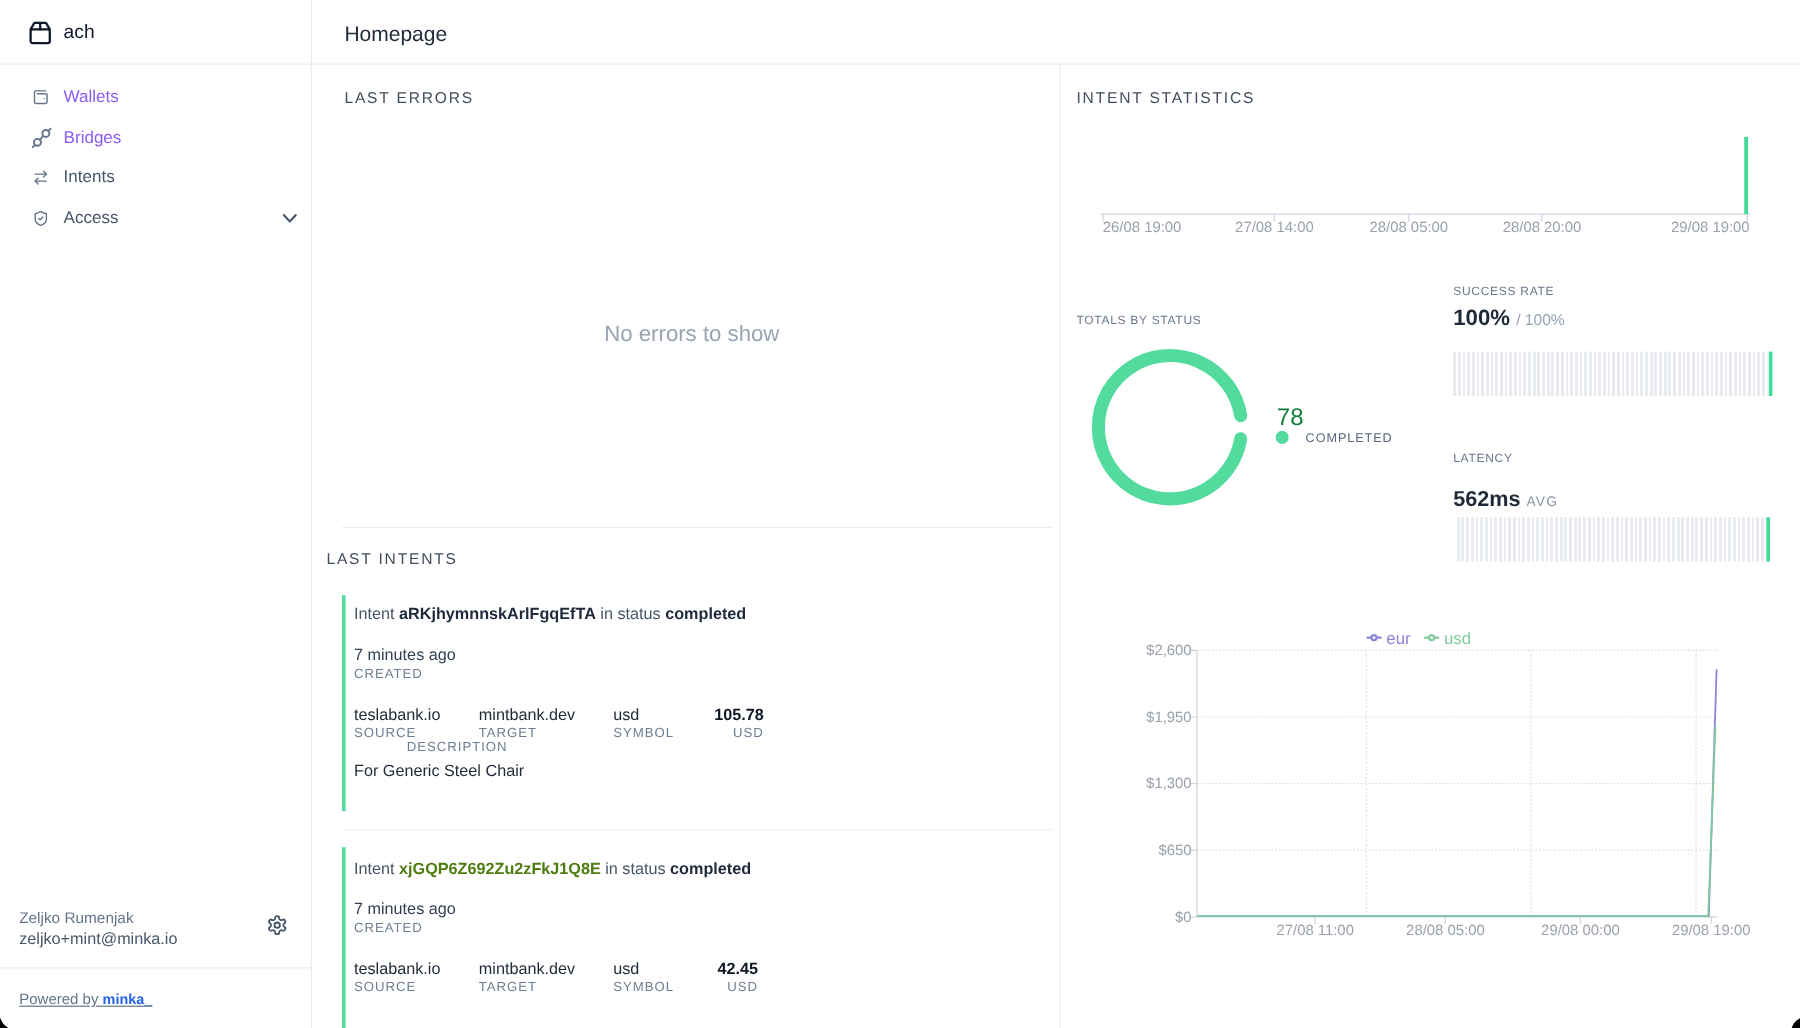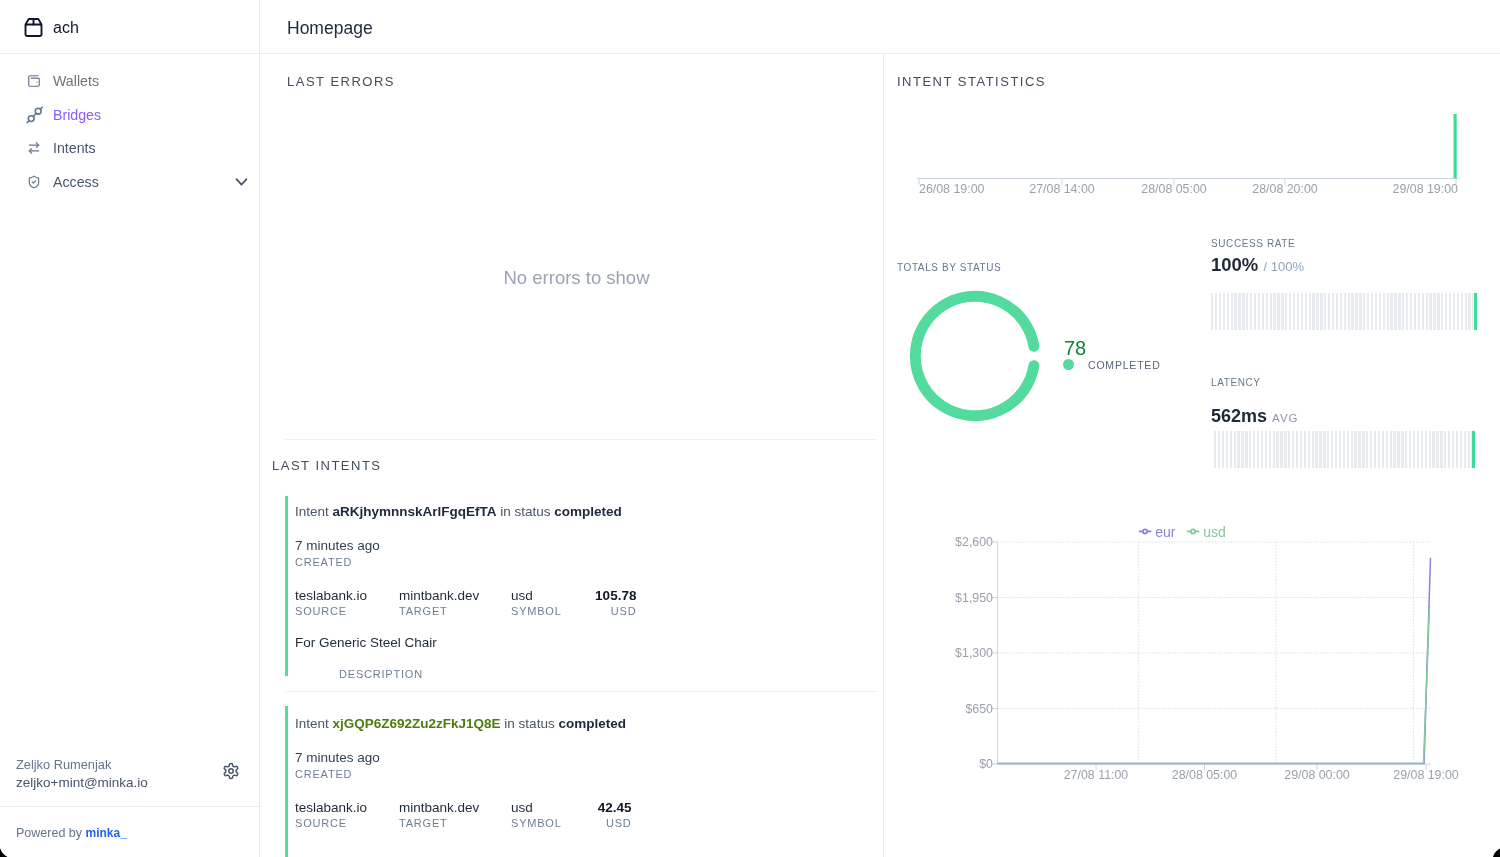--- a/index.html
+++ b/index.html
@@ -16,21 +16,21 @@
 <div class="abs" style="left:0;top:0;width:260px;height:857px;border-right:1px solid #e8ebf0;"></div>
 
 <div class="abs" style="left:0;top:53px;width:260px;height:1px;background:#e9ecf0;"></div>
 <svg class="abs" style="left:24px;top:17px;" width="20" height="21" viewBox="0 0 20 21" fill="none" stroke="#0f172a" stroke-width="1.9" stroke-linejoin="round" stroke-linecap="round">
   <path d="M1.5 7.5 L4.7 2 H14.3 L17.5 7.5"></path>
   <rect x="1.5" y="7.5" width="16" height="11.5" rx="1.8"></rect>
   <path d="M9.5 2 V7.5"></path>
 </svg>
 <div class="abs" style="left:53px;top:19px;font-size:16px;color:#0f172a;">ach</div>
 
-<div class="abs" style="left:53px;top:73px;font-size:14.2px;color:#737373;">Wallets</div>
+<div class="abs" style="left:53px;top:73px;font-size:14.2px;color:#8b5cf6;">Wallets</div>
 <div class="abs" style="left:53px;top:107px;font-size:14.2px;color:#8b5cf6;">Bridges</div>
 <div class="abs" style="left:53px;top:140px;font-size:14.2px;color:#475569;">Intents</div>
 <div class="abs" style="left:53px;top:174px;font-size:14.2px;color:#475569;">Access</div>
 
 <svg class="abs" style="left:27px;top:74px;" width="14" height="14" viewBox="0 0 24 24" fill="none" stroke="#64748b" stroke-width="2" stroke-linecap="round" stroke-linejoin="round">
   <path d="M17 14h.01"></path>
   <path d="M7 7h12a2 2 0 0 1 2 2v10a2 2 0 0 1-2 2H5a2 2 0 0 1-2-2V5a2 2 0 0 1 2-2h14"></path>
 </svg>
 
 <svg class="abs" style="left:25px;top:104px;" width="20" height="21" viewBox="0 0 20 21" fill="none" stroke="#64748b" stroke-width="1.6" stroke-linecap="round" stroke-linejoin="round">
@@ -59,21 +59,21 @@
 </svg>
 
 <div class="abs" style="left:16px;top:757px;font-size:12.8px;color:#64748b;">Zeljko Rumenjak</div>
 <div class="abs" style="left:16px;top:775px;font-size:13.5px;color:#475569;">zeljko+mint@minka.io</div>
 <svg class="abs" style="left:222px;top:762px;" width="18" height="18" viewBox="0 0 24 24" fill="none" stroke="#475569" stroke-width="2" stroke-linecap="round" stroke-linejoin="round">
   <path d="M12.22 2h-.44a2 2 0 0 0-2 2v.18a2 2 0 0 1-1 1.73l-.43.25a2 2 0 0 1-2 0l-.15-.08a2 2 0 0 0-2.73.73l-.22.38a2 2 0 0 0 .73 2.73l.15.1a2 2 0 0 1 1 1.72v.51a2 2 0 0 1-1 1.74l-.15.09a2 2 0 0 0-.73 2.73l.22.38a2 2 0 0 0 2.73.73l.15-.08a2 2 0 0 1 2 0l.43.25a2 2 0 0 1 1 1.73V20a2 2 0 0 0 2 2h.44a2 2 0 0 0 2-2v-.18a2 2 0 0 1 1-1.73l.43-.25a2 2 0 0 1 2 0l.15.08a2 2 0 0 0 2.73-.73l.22-.39a2 2 0 0 0-.73-2.73l-.15-.08a2 2 0 0 1-1-1.74v-.5a2 2 0 0 1 1-1.74l.15-.09a2 2 0 0 0 .73-2.73l-.22-.38a2 2 0 0 0-2.73-.73l-.15.08a2 2 0 0 1-2 0l-.43-.25a2 2 0 0 1-1-1.73V4a2 2 0 0 0-2-2z"></path>
   <circle cx="12" cy="12" r="3"></circle>
 </svg>
 
 <div class="abs" style="left:0;top:806px;width:260px;height:1px;background:#e8ebf0;"></div>
-<div class="abs" style="left:16px;top:826px;font-size:12.5px;color:#64748b;">Powered by <span style="color:#2563eb;font-weight:700;font-size:12px;">minka_</span></div>
+<div class="abs" style="left:16px;top:826px;font-size:12.5px;color:#64748b;text-decoration:underline;">Powered by <span style="color:#2563eb;font-weight:700;font-size:12px;">minka_</span></div>
 
 <svg class="abs" style="left:0;top:848px;" width="8" height="9" viewBox="0 0 8 9">
   <path d="M0 0 L0 9 L7.5 9 C3.8 7 1.2 3.9 0 0 Z" fill="#000"></path>
 </svg>
 
 <div class="abs" style="left:287px;top:18px;font-size:17.5px;font-weight:500;color:#1e293b;">Homepage</div>
 <div class="abs" style="left:260px;top:53px;width:1240px;height:1px;background:#e8ebf0;"></div>
 
 <div class="abs" style="left:883px;top:54px;width:1px;height:803px;background:#e8ebf0;"></div>
 
@@ -89,21 +89,21 @@
 <div class="abs lbl" style="left:295px;top:556px;">CREATED</div>
 <div class="abs" style="left:295px;top:588px;font-size:13.5px;color:#1f2937;">teslabank.io</div>
 <div class="abs lbl" style="left:295px;top:605px;">SOURCE</div>
 <div class="abs" style="left:399px;top:588px;font-size:13.5px;color:#1f2937;">mintbank.dev</div>
 <div class="abs lbl" style="left:399px;top:605px;">TARGET</div>
 <div class="abs" style="left:511px;top:588px;font-size:13.5px;color:#1f2937;">usd</div>
 <div class="abs lbl" style="left:511px;top:605px;">SYMBOL</div>
 <div class="abs" style="right:863.6px;top:588px;font-size:13.5px;font-weight:700;color:#111827;text-align:center;">105.78</div>
 <div class="abs lbl" style="right:863.6px;top:605px;">USD</div>
 <div class="abs" style="left:295px;top:635px;font-size:13.5px;color:#1f2937;">For Generic Steel Chair</div>
-<div class="abs lbl" style="left:295px;top:668px;padding-left:44px;">DESCRIPTION</div>
+<div class="abs lbl" style="left:295px;top:617px;padding-left:44px;">DESCRIPTION</div>
 
 <div class="abs" style="left:285px;top:691px;width:592px;height:1px;background:#eef1f4;"></div>
 
 <div class="abs" style="left:285px;top:706px;width:3px;height:151px;background:#55dc9d;"></div>
 <div class="abs" style="left:295px;top:716px;font-size:13.5px;color:#475569;">Intent <b style="color:#4d7c0f;">xjGQP6Z692Zu2zFkJ1Q8E</b> in status <b style="color:#1e293b;">completed</b></div>
 <div class="abs" style="left:295px;top:750px;font-size:13.5px;color:#334155;">7 minutes ago</div>
 <div class="abs lbl" style="left:295px;top:768px;">CREATED</div>
 <div class="abs" style="left:295px;top:800px;font-size:13.5px;color:#1f2937;">teslabank.io</div>
 <div class="abs lbl" style="left:295px;top:817px;">SOURCE</div>
 <div class="abs" style="left:399px;top:800px;font-size:13.5px;color:#1f2937;">mintbank.dev</div>

